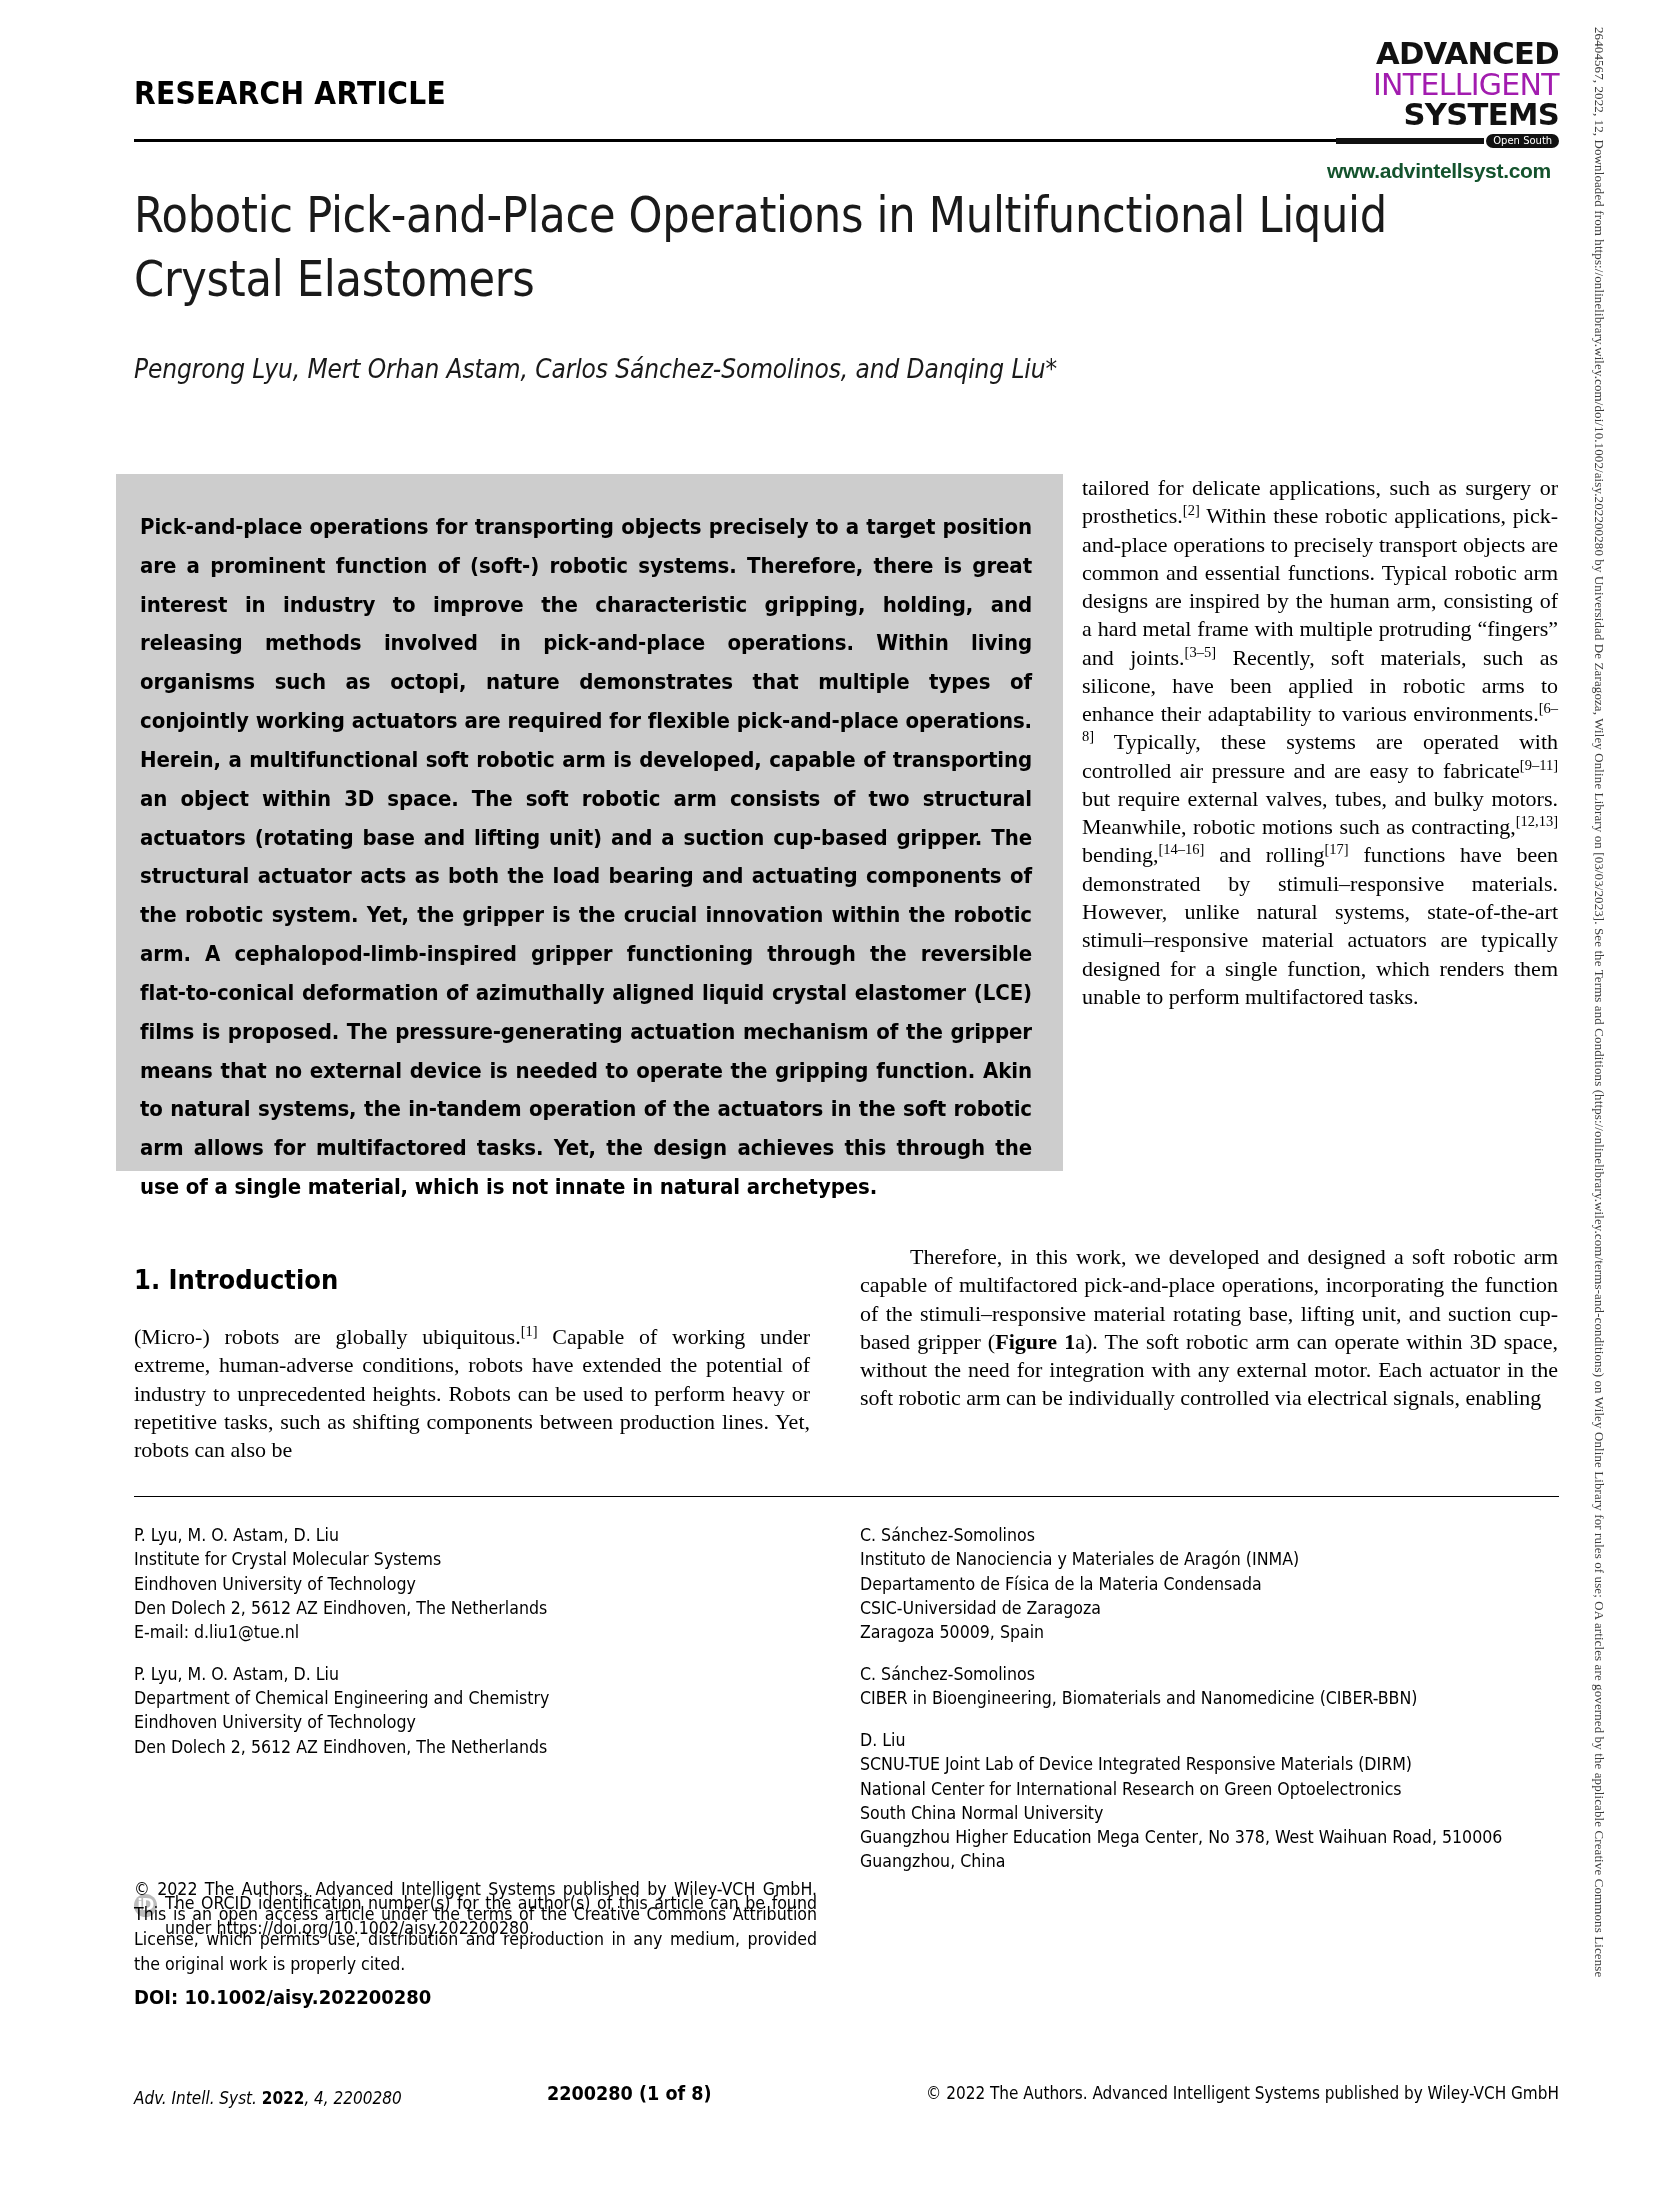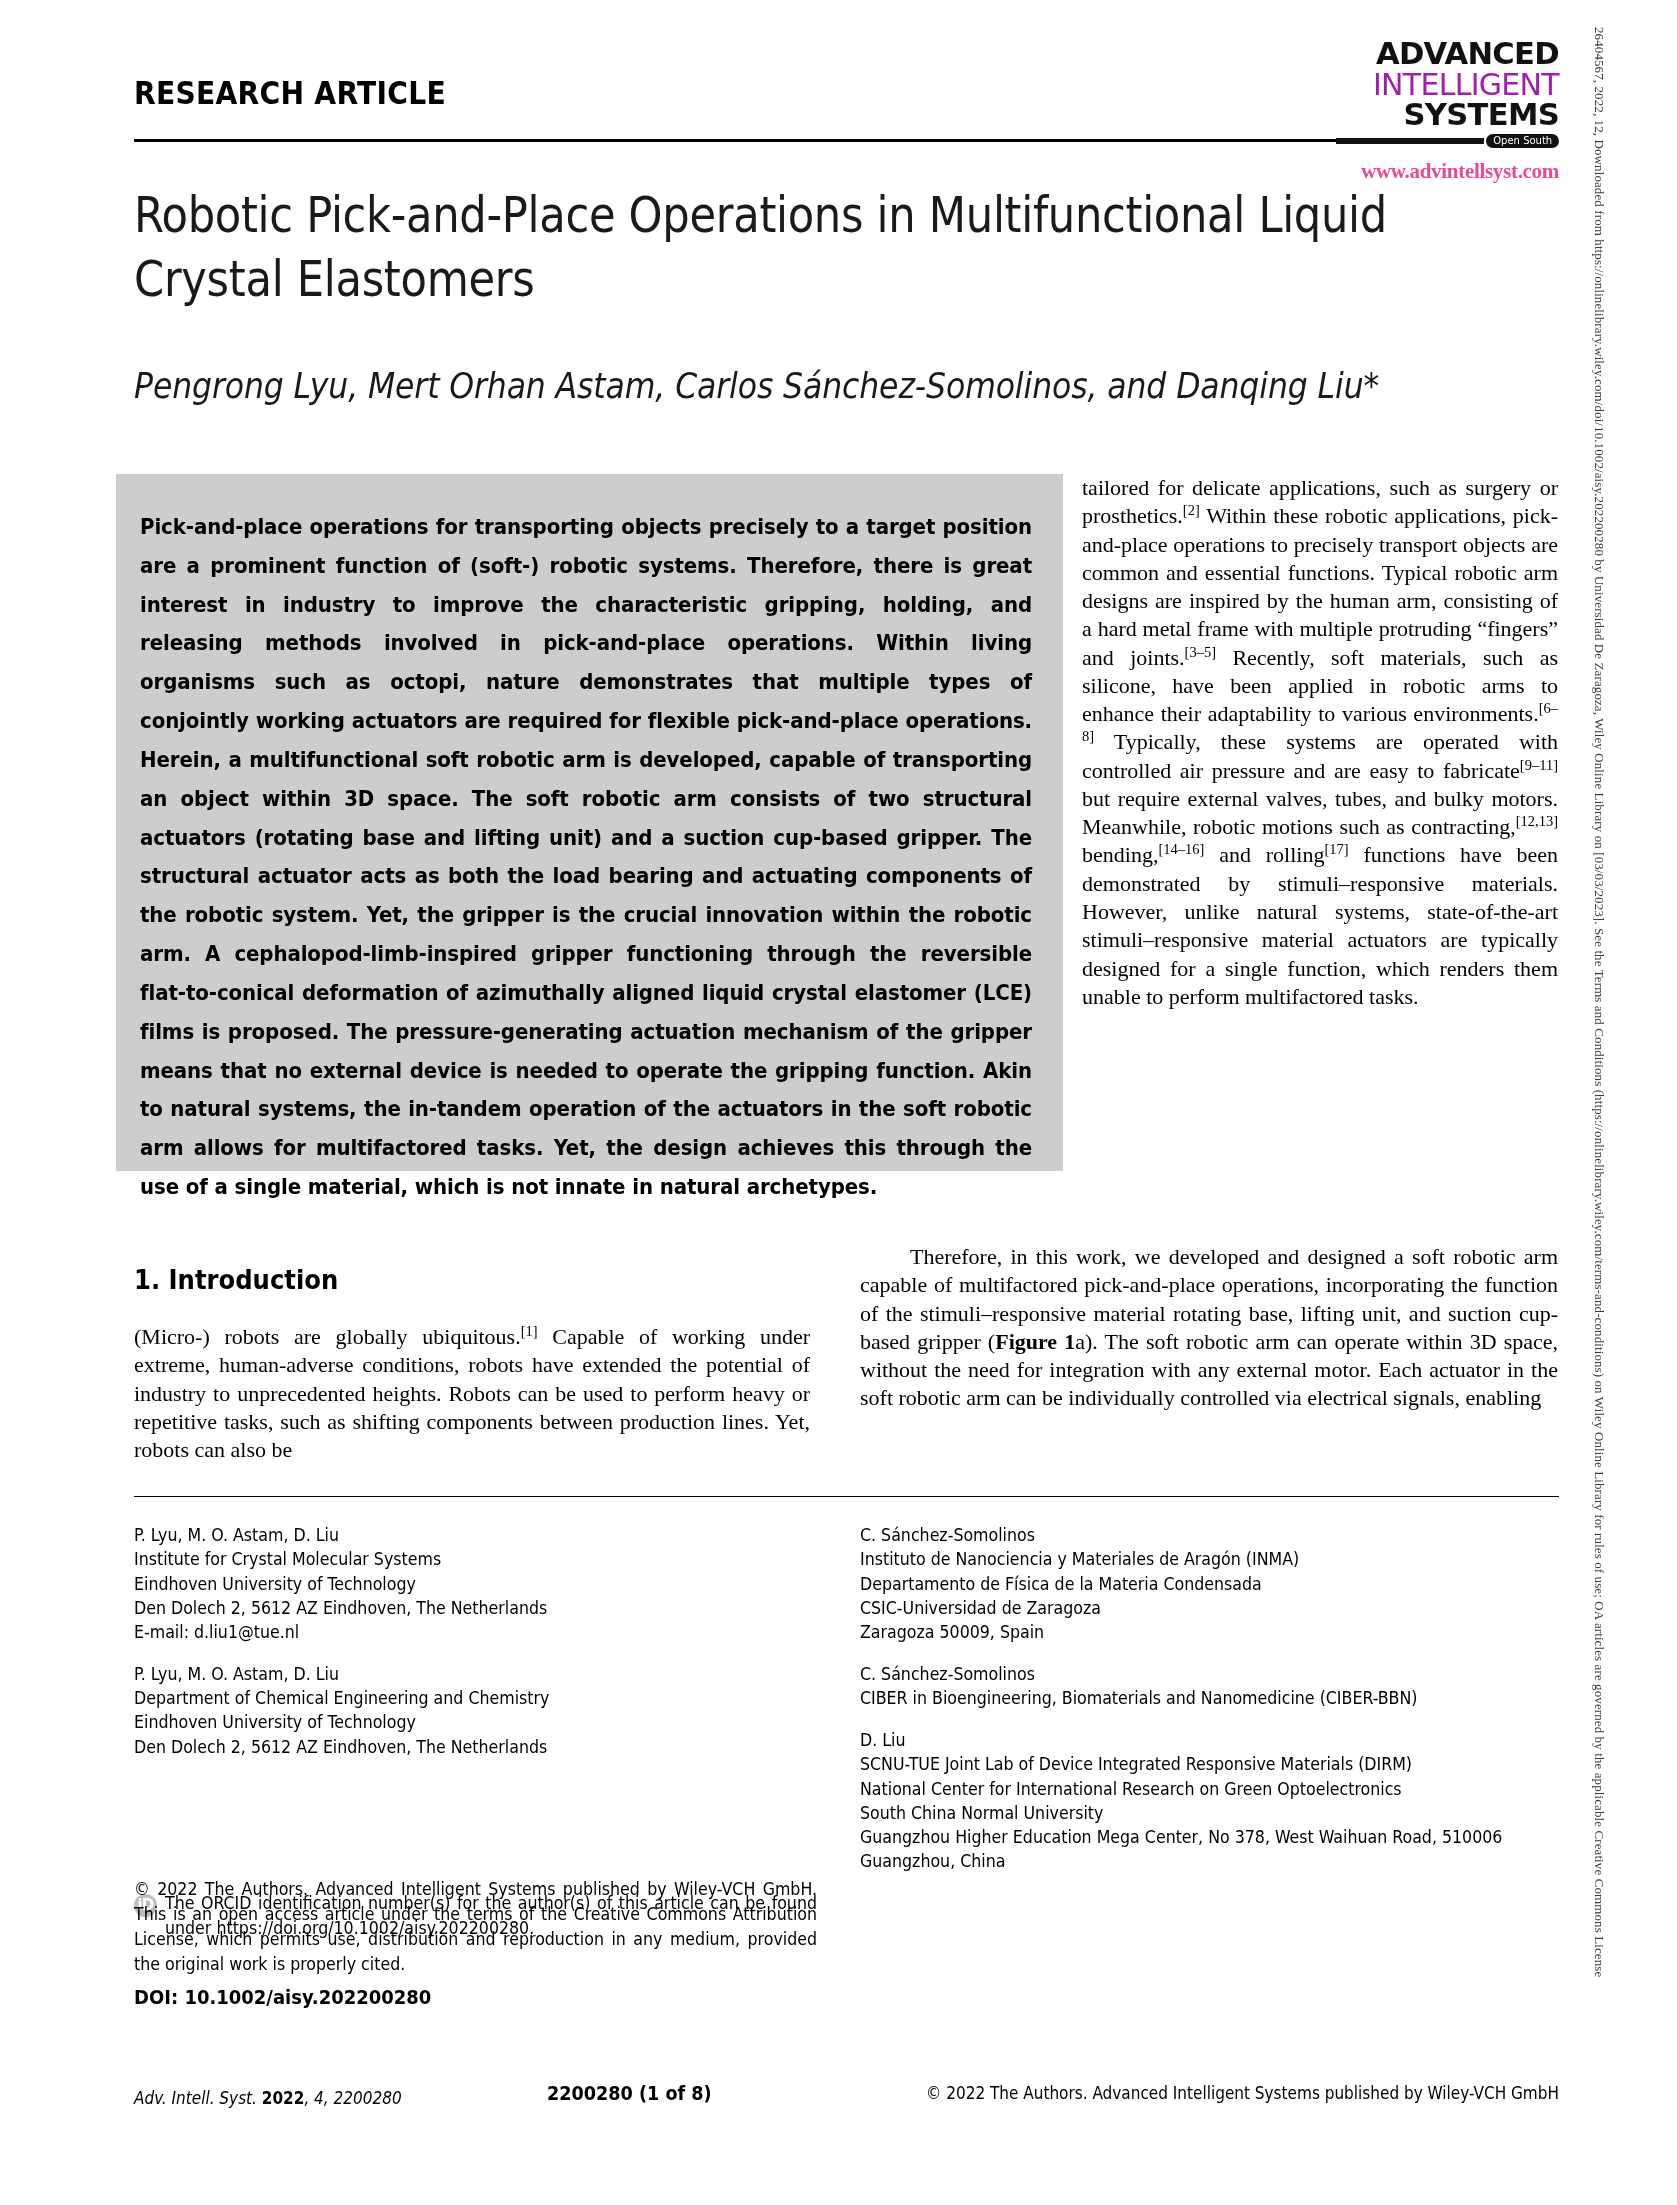--- a/index.html
+++ b/index.html
@@ -99,26 +99,26 @@
     color: #fff;
     border-radius: 7.4px;
     font-family: "DejaVu Sans", sans-serif;
     font-size: 10px;
     padding: 1.4px 6.8px 2px 6.8px;
     letter-spacing: 0px;
     white-space: nowrap;
   }
   #journal-url {
     position: absolute;
-    right: 0;
+    right: 8px;
     top: 120px;
-    font-family: Liberation Serif, serif;
+    font-family: Liberation Sans, sans-serif;
     font-weight: bold;
     font-size: 21px;
-    color: #ec4899;
+    color: #14532d;
     letter-spacing: -0.3px;
   }
 
   
   #article-title {
     position: absolute;
     left: 134px;
     top: 184px;
     width: 1285px;
     font-family: "DejaVu Sans Condensed", "Liberation Sans Narrow", "Liberation Sans", sans-serif;
@@ -126,26 +126,26 @@
     font-size: 49px;
     line-height: 1.30;
     color: #1a1a1a;
     letter-spacing: -0.3px;
     transform: scaleX(0.98);
     transform-origin: left top;
   }
   #article-authors {
     position: absolute;
     left: 134px;
-    top: 366px;
+    top: 354px;
     width: 1319px;
     font-family: "DejaVu Sans Condensed", "Liberation Sans Narrow", "Liberation Sans", sans-serif;
     font-style: italic;
     font-weight: 400;
-    font-size: 35px;
+    font-size: 26px;
     color: #1a1a1a;
     letter-spacing: -0.1px;
   }
 
   
   #abstract-box {
     position: absolute;
     left: 116px;
     top: 474px;
     width: 947px;

